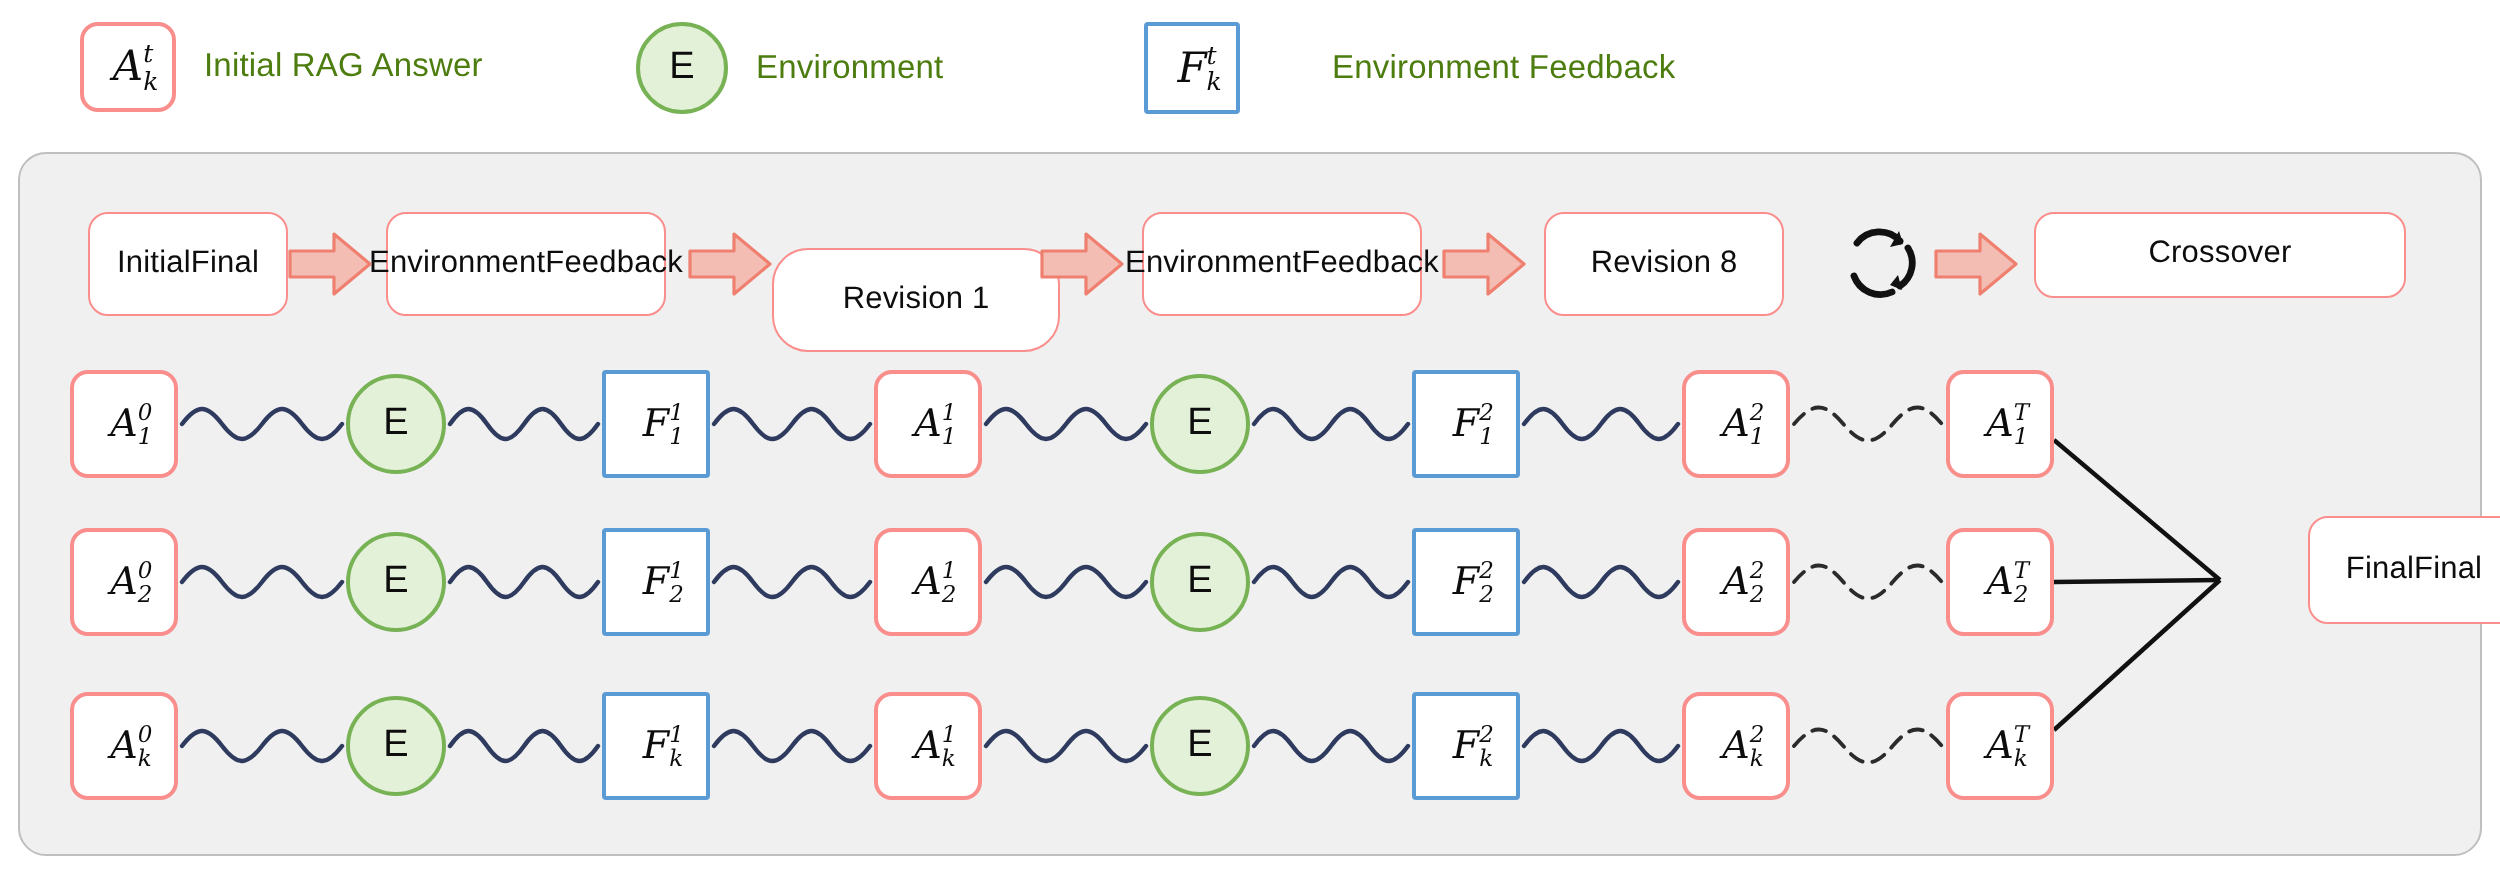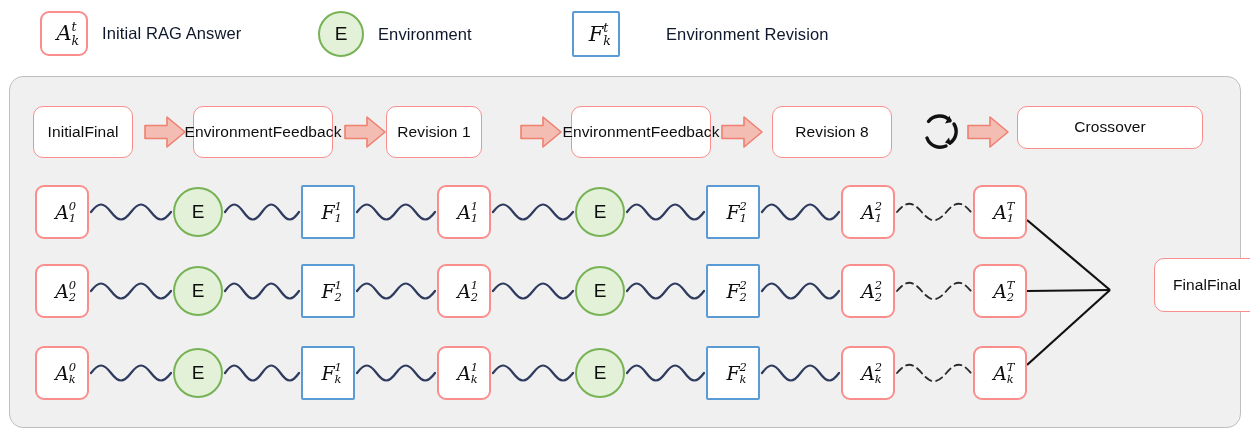--- a/index.html
+++ b/index.html
@@ -28,21 +28,21 @@
   }
   .legend-item {
     position: absolute;
     display: flex;
     align-items: center;
     gap: 14px;
     top: 11px;
   }
   .legend-label {
     font-size: 16.5px;
-    color: #0f172a;
+    color: #4d7c0f;
     letter-spacing: .1px;
     white-space: nowrap;
   }
 
   
   .chip {
     box-sizing: border-box;
     display: flex;
     align-items: center;
     justify-content: center;
@@ -151,21 +151,21 @@
       <div class="chip chip-e" style="width:46px;height:46px;">
         <span class="e-letter">E</span>
       </div>
       <span class="legend-label">Environment</span>
     </div>
 
     <div class="legend-item" style="left:572px;">
       <div class="chip chip-f" style="width:48px;height:46px;">
         <span class="math"><span class="base">F</span><span class="sup">t</span><span class="sub">k</span></span>
       </div>
-      <span class="legend-label" style="margin-left:32px;">Environment Revision</span>
+      <span class="legend-label" style="margin-left:32px;">Environment Feedback</span>
     </div>
 
   </div>
 
   <div class="panel"></div>
 
   <svg class="layer" viewBox="0 0 1250 438">
     <g id="waves" fill="none" stroke="#2e3b5e" stroke-width="2.2" stroke-linecap="round">
         <path d="M91,212 C98.6,202 103.4,202 111,212 C118.6,222 123.4,222 131,212 C138.6,202 143.4,202 151,212 C158.6,222 163.4,222 171,212"></path>
         <path d="M225,212 C232.03,202 236.47,202 243.5,212 C250.53,222 254.97,222 262,212 C269.03,202 273.47,202 280.5,212 C287.53,222 291.97,222 299,212"></path>
@@ -192,31 +192,31 @@
         <path d="M897,373 C906.3733333333333,362 912.2933333333333,362 921.6666666666666,373 C931.04,384 936.9599999999999,384 946.3333333333333,373 C955.7066666666667,362 961.6266666666667,362 971,373"></path>
       </g>
     <g id="converge" stroke="#111111" stroke-width="2.2" fill="none">
         <path d="M1027,220 L1110,290"></path>
         <path d="M1027,291 L1110,290"></path>
         <path d="M1027,365 L1110,290"></path>
       </g>
   </svg>
 
   <div>
-    <div class="stage" style="left:33px;  top:106px; width:100px; height:52px;">
+    <div class="stage" style="left:44px;  top:106px; width:100px; height:52px;">
         <span>Initial</span>
         <br>
         <span>Final</span>
       </div>
     <div class="stage" style="left:193px; top:106px; width:140px; height:52px;">
         <span>Environment</span>
         <br>
         <span>Feedback</span>
       </div>
-    <div class="stage" style="left:386px; top:106px; width:96px; height:52px;">Revision 1</div>
+    <div class="stage" style="left:386px; top:124px; width:144px; height:52px;border-radius:18px;">Revision 1</div>
     <div class="stage" style="left:571px; top:106px; width:140px; height:52px;">
         <span>Environment</span>
         <br>
         <span>Feedback</span>
       </div>
     <div class="stage" style="left:772px; top:106px; width:120px; height:52px;">Revision 8</div>
     <div class="stage" style="left:1017px;top:106px; width:186px; height:43px;">Crossover</div>
   </div>
 
   <svg class="layer" viewBox="0 0 1250 438">

